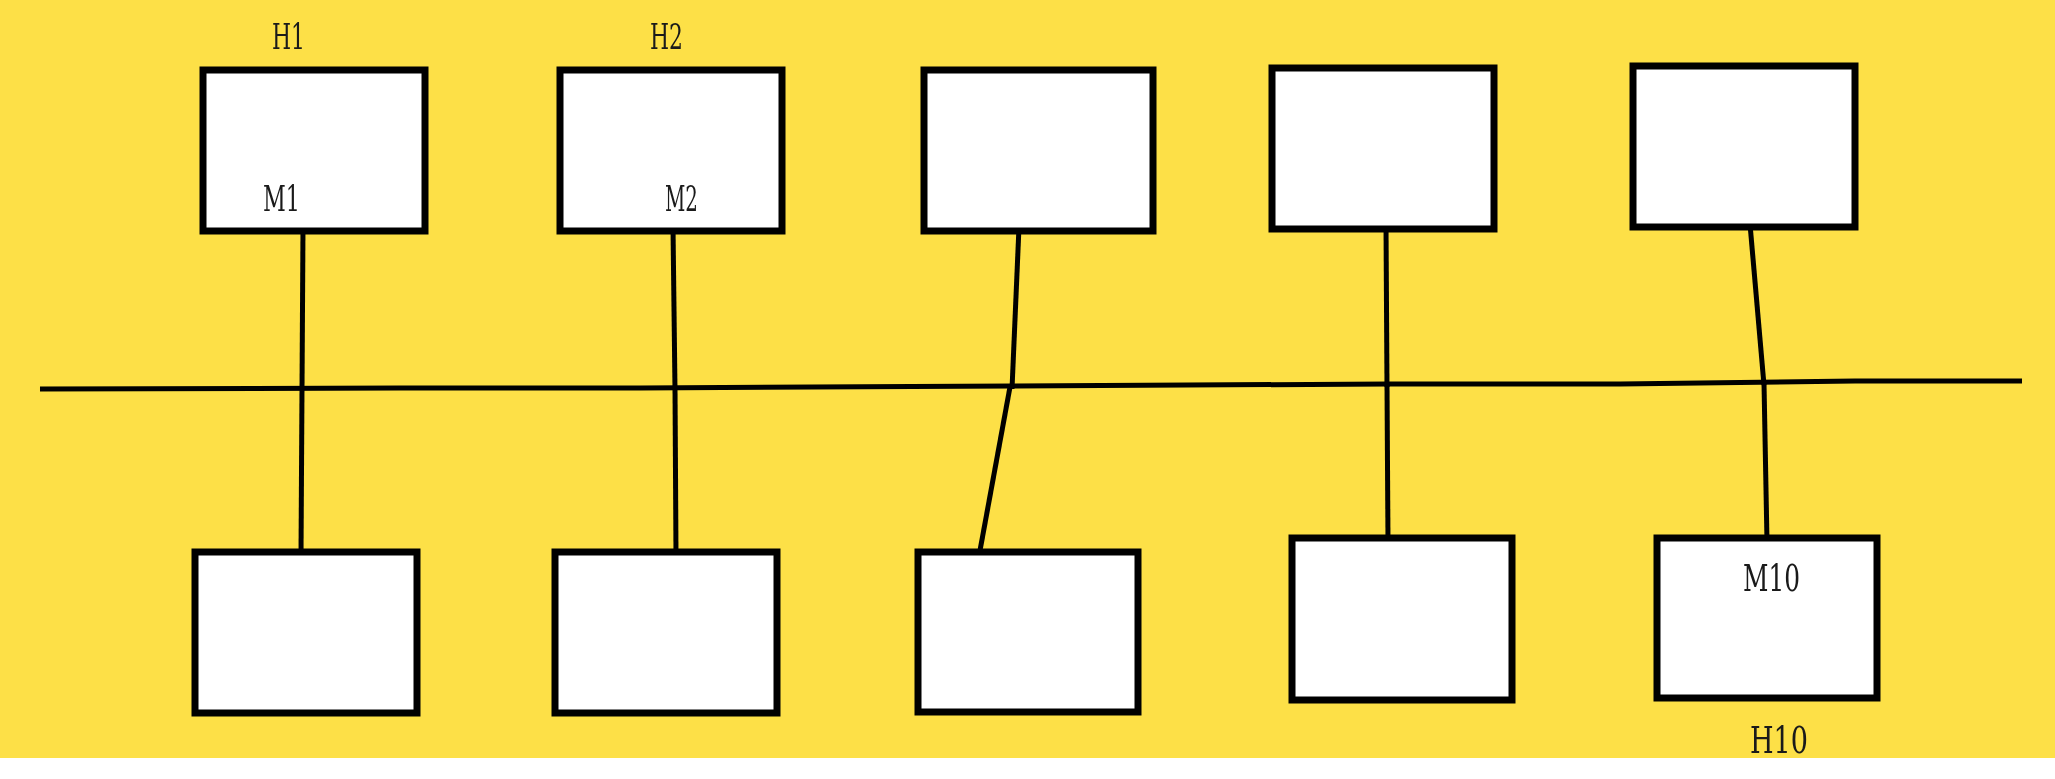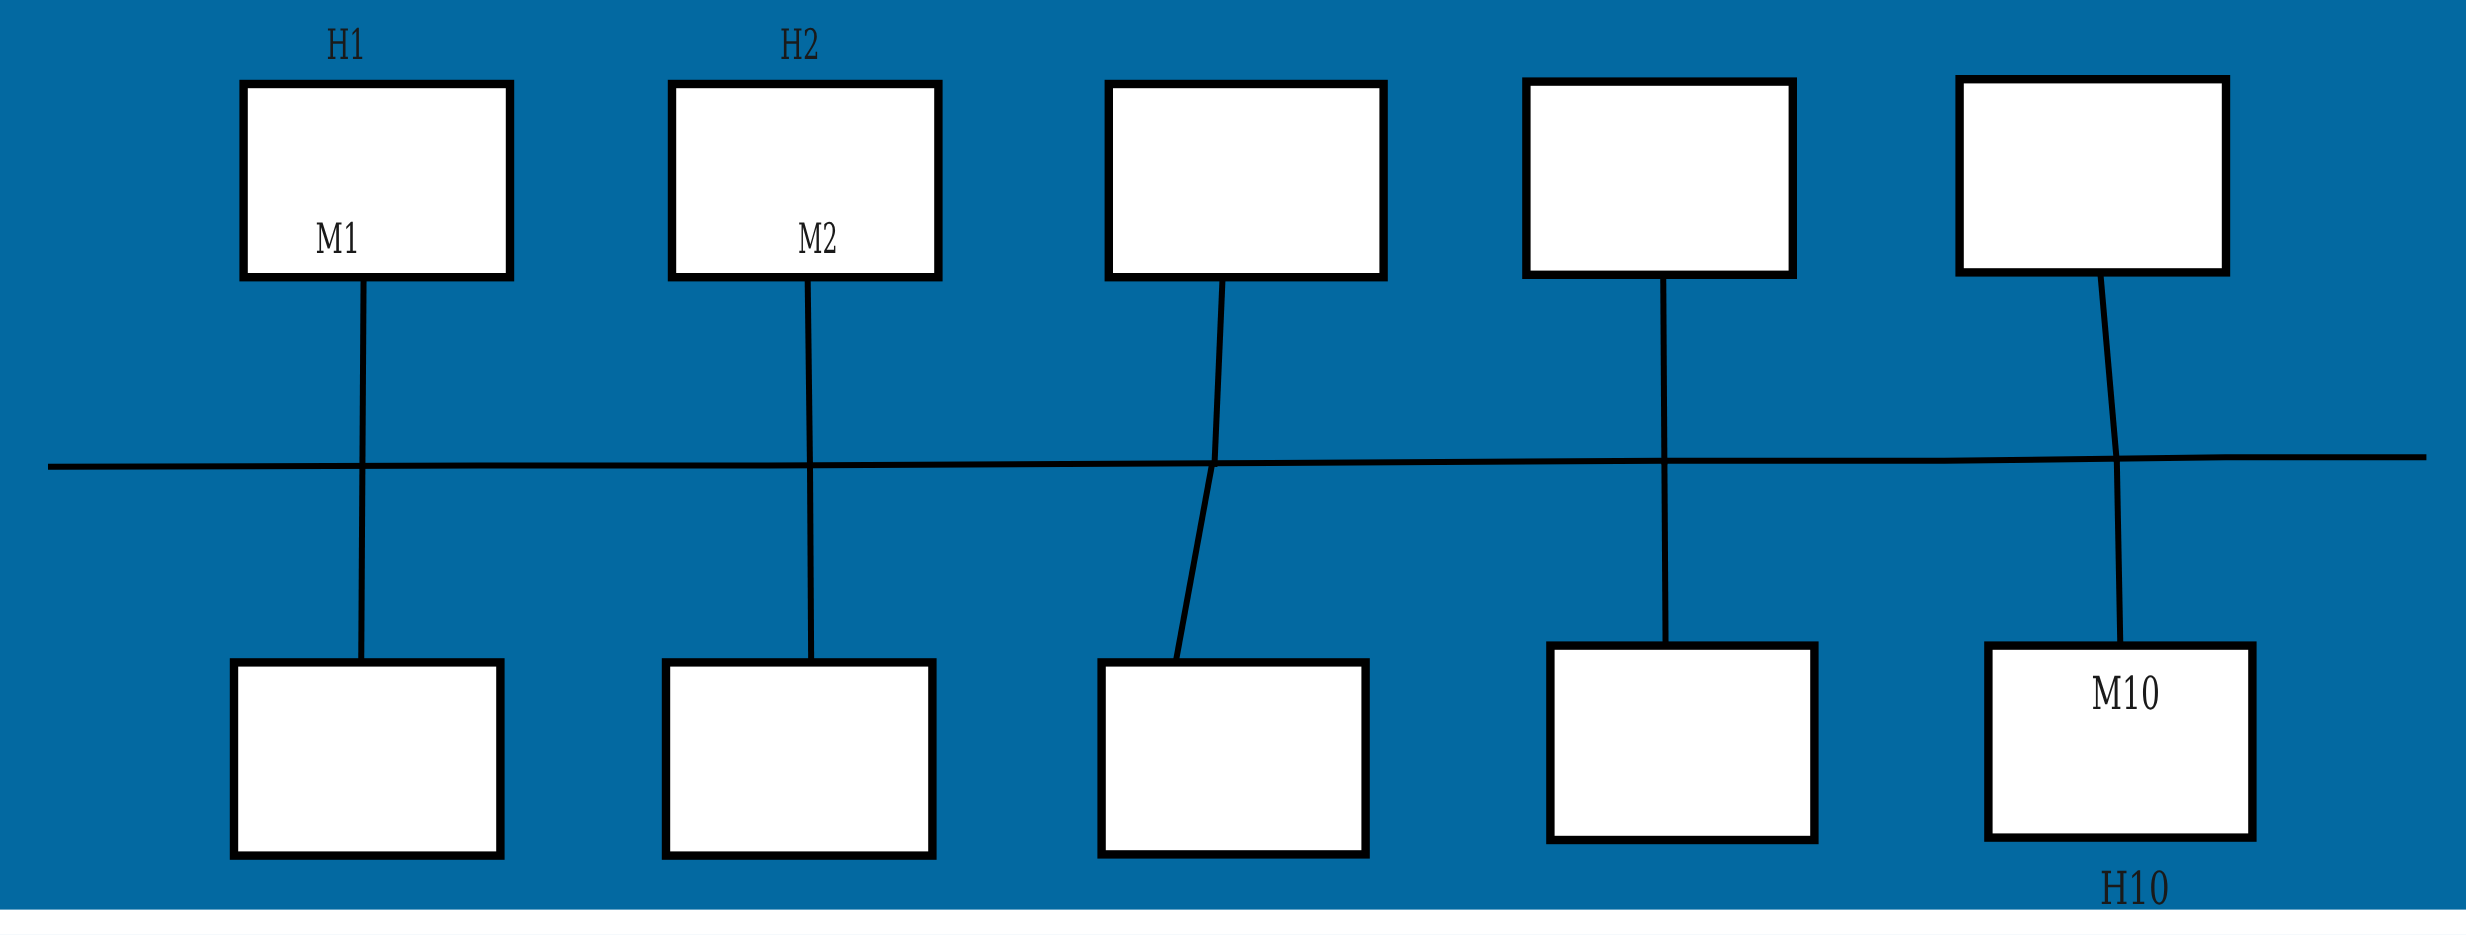--- a/index.html
+++ b/index.html
@@ -7,21 +7,21 @@
     padding: 0;
     width: 2055px;
     height: 779px;
     background: #ffffff;
     overflow: hidden;
   }
   .canvas-wrap {
     position: relative;
     width: 2055px;
     height: 758px;
-    background: #0369a1;
+    background: #fde047;
   }
   svg {
     position: absolute;
     left: 0;
     top: 0;
     display: block;
   }
   text.diagram-label {
     font-family: "DejaVu Serif", "Liberation Serif", serif;
     fill: #1a1a1a;

